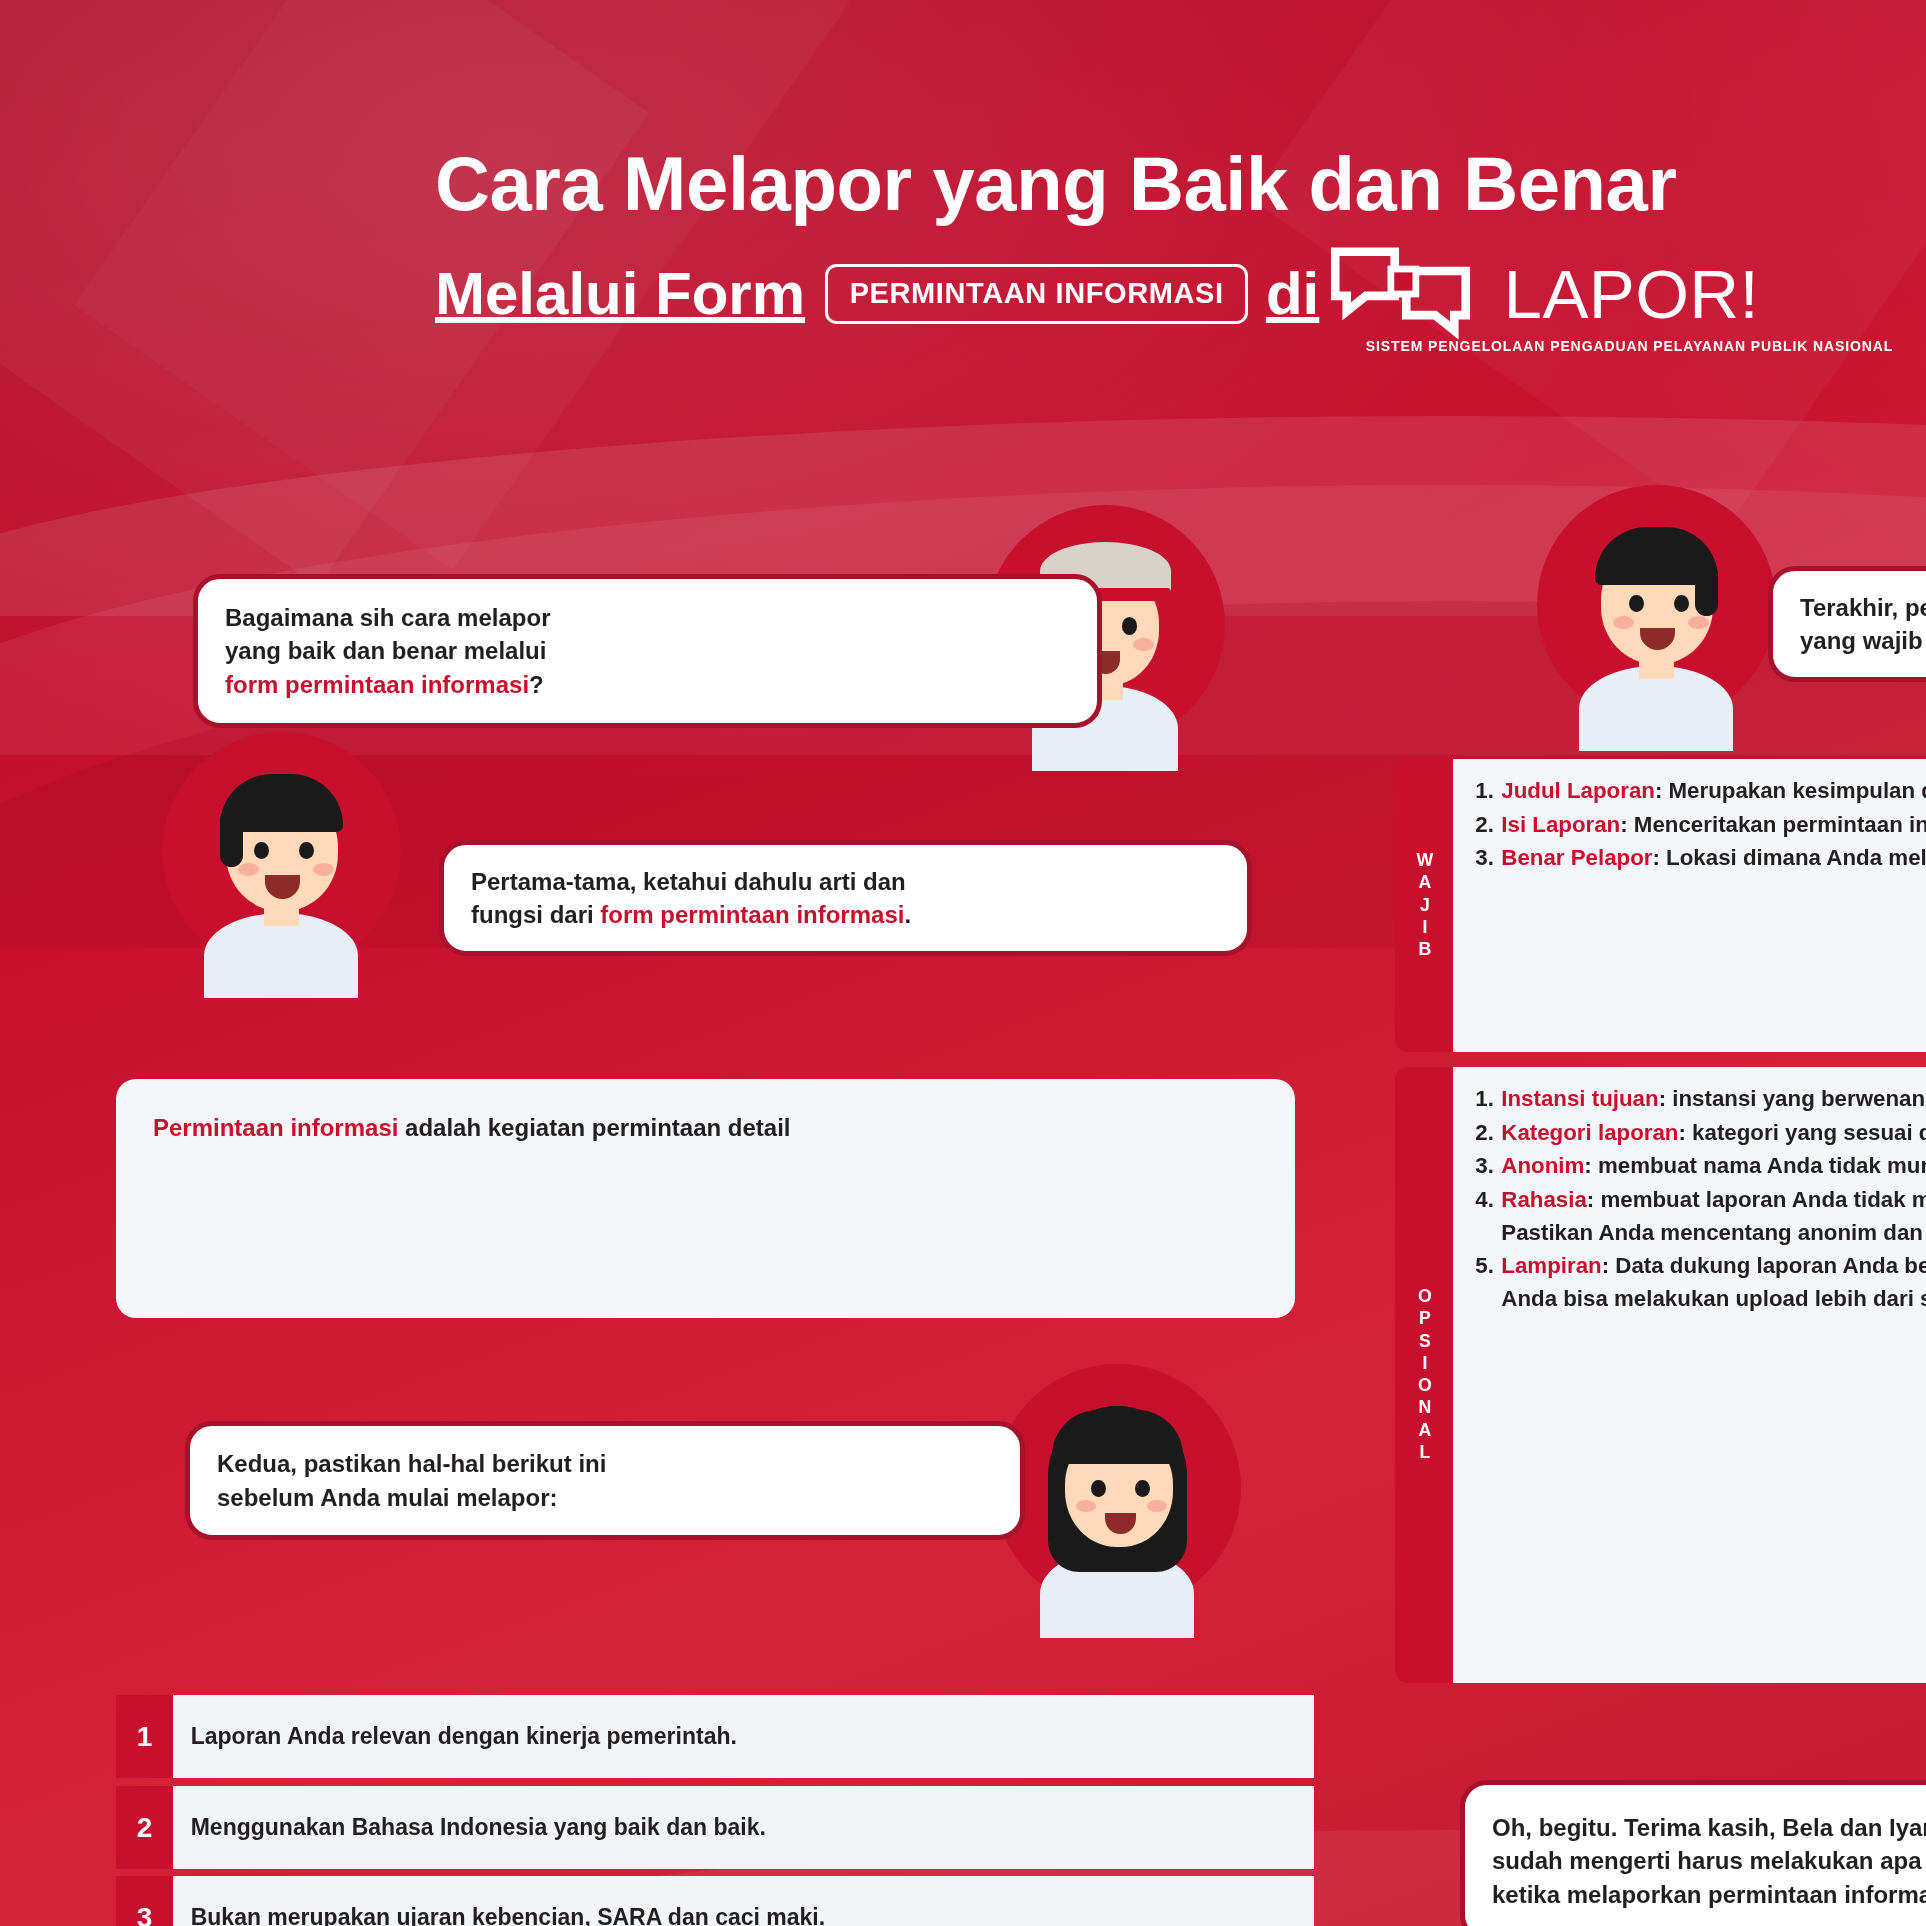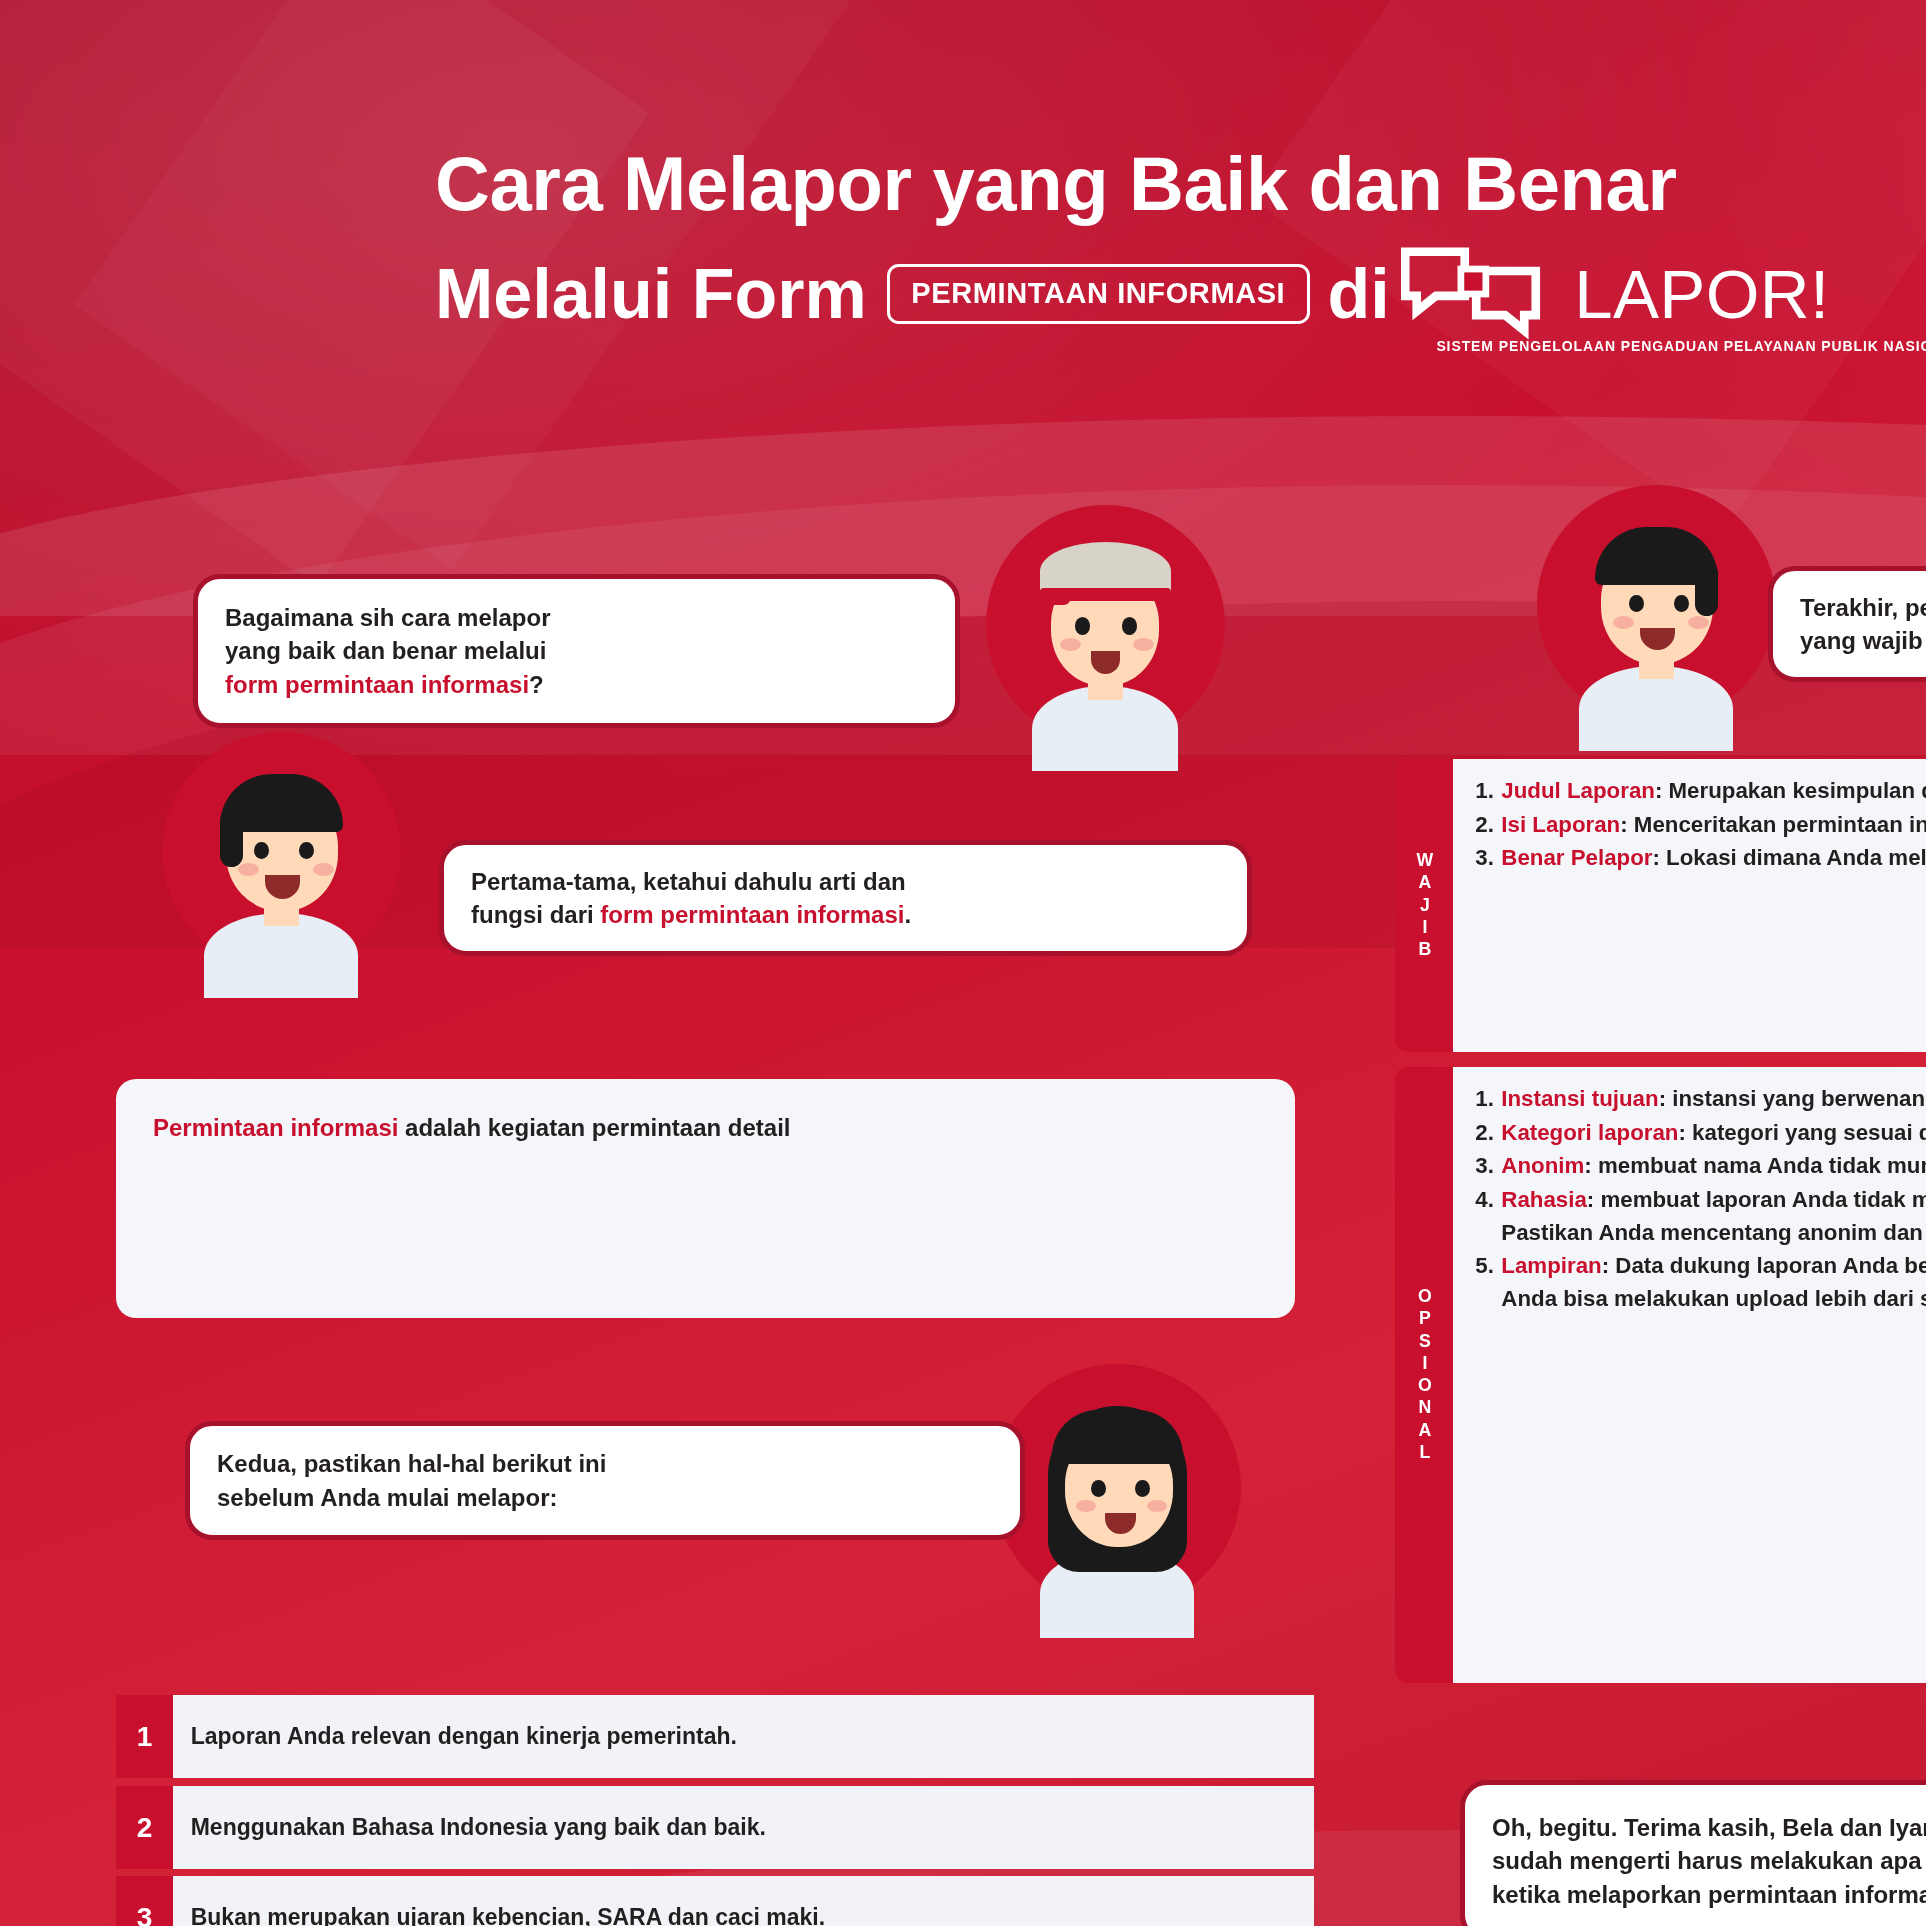--- a/index.html
+++ b/index.html
@@ -26,21 +26,21 @@
   }
 
   
   .header { position:absolute; left:0; top:0; width:100%; height:474px; }
   .title-wrap { position:absolute; left:435px; top:146px; width:2042px; }
   .title-l1 {
     color:#fff; font-size:76px; font-weight:bold; letter-spacing:-0.4px;
     line-height:1.0; white-space:nowrap;
   }
   .title-l2row { display:flex; align-items:center; margin-top:24px; }
-  .title-l2 { color:#fff; font-size:70px; font-weight:bold; line-height:1.0; white-space:nowrap; }
+  .title-l2 { color:#fff; font-size:60px; font-weight:bold; line-height:1.0; white-space:nowrap;text-decoration:underline; }
   .pill {
     border:3.5px solid #fff; border-radius:11.6px; color:#fff;
     font-size:29px; font-weight:bold; letter-spacing:0.6px;
     padding:10px 21.6px 11.6px 21.6px; margin:0 17.7px 0 20px; white-space:nowrap;
   }
   .lapor-block { display:flex; align-items:center; margin-left:11.6px; position:relative; }
   .lapor-text { color:#fff; font-size:69px; font-weight:normal; letter-spacing:0.4px; margin-left:10.8px; }
   .lapor-sub {
     position:absolute; left:35px; top:92px; color:#fff;
     font-size:14px; letter-spacing:0.9px; font-weight:bold; white-space:nowrap;
@@ -204,21 +204,21 @@
     <div class="hair" style="left:54px; top:42px; width:139px; height:166px; border-radius:69px 69px 31px 31px;"></div>
     <div class="face" style="left:71px; top:67px; width:108px; height:116px;"></div>
     <div class="hair" style="left:58px; top:46px; width:131px; height:54px; border-radius:65px 65px 11.6px 11.6px;"></div>
     <div class="eye" style="left:97px; top:116px; width:14.6px; height:17px;"></div>
     <div class="eye" style="left:141px; top:116px; width:14.6px; height:17px;"></div>
     <div class="mouth" style="left:111px; top:149px; width:31px; height:21px;"></div>
     <div class="blush" style="left:82px; top:136px; width:20px; height:12.3px;"></div>
     <div class="blush" style="left:153px; top:136px; width:20px; height:12.3px;"></div>
   </div>
 
-  <div class="bubble" style="left:193px; top:574px; width:767px; height:154px;">
+  <div class="bubble" style="left:193px; top:574px; width:909px; height:154px;">
     <p>
       <span>Bagaimana sih cara melapor</span><br>
       <span>yang baik dan benar melalui</span><br>
       <span class="hl">form permintaan informasi</span><span>?</span>
     </p>
   </div>
 
   <div class="bubble" style="left:439px; top:840px; width:813px; height:116px;">
     <p>
       <span>Pertama-tama, ketahui dahulu arti dan</span><br>

